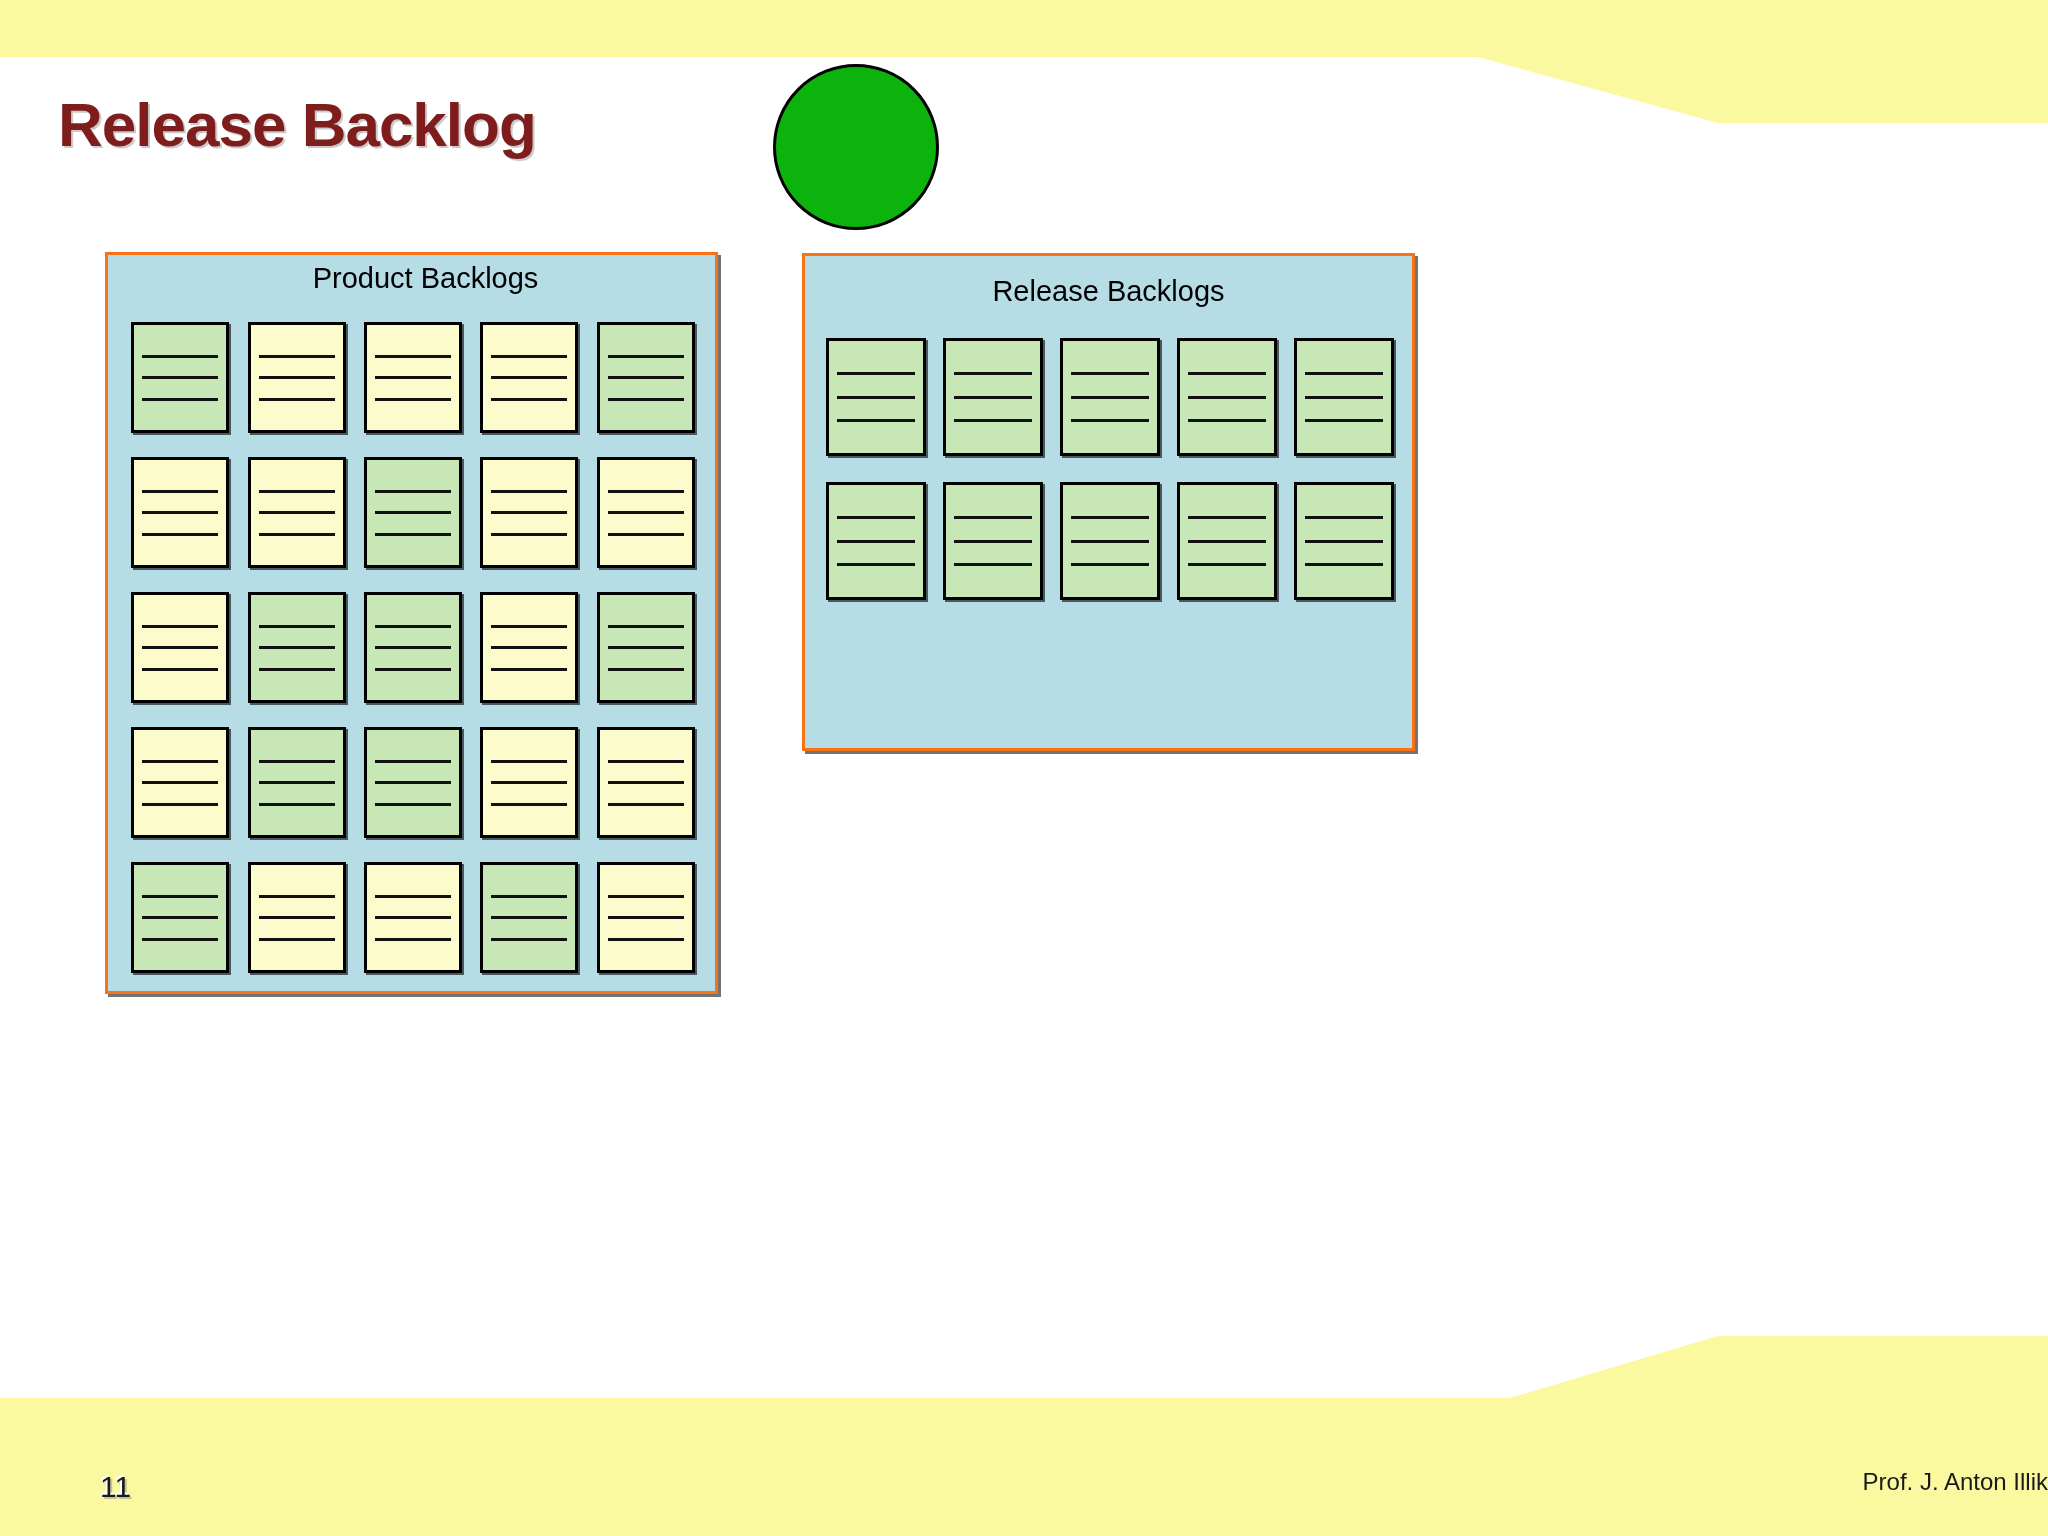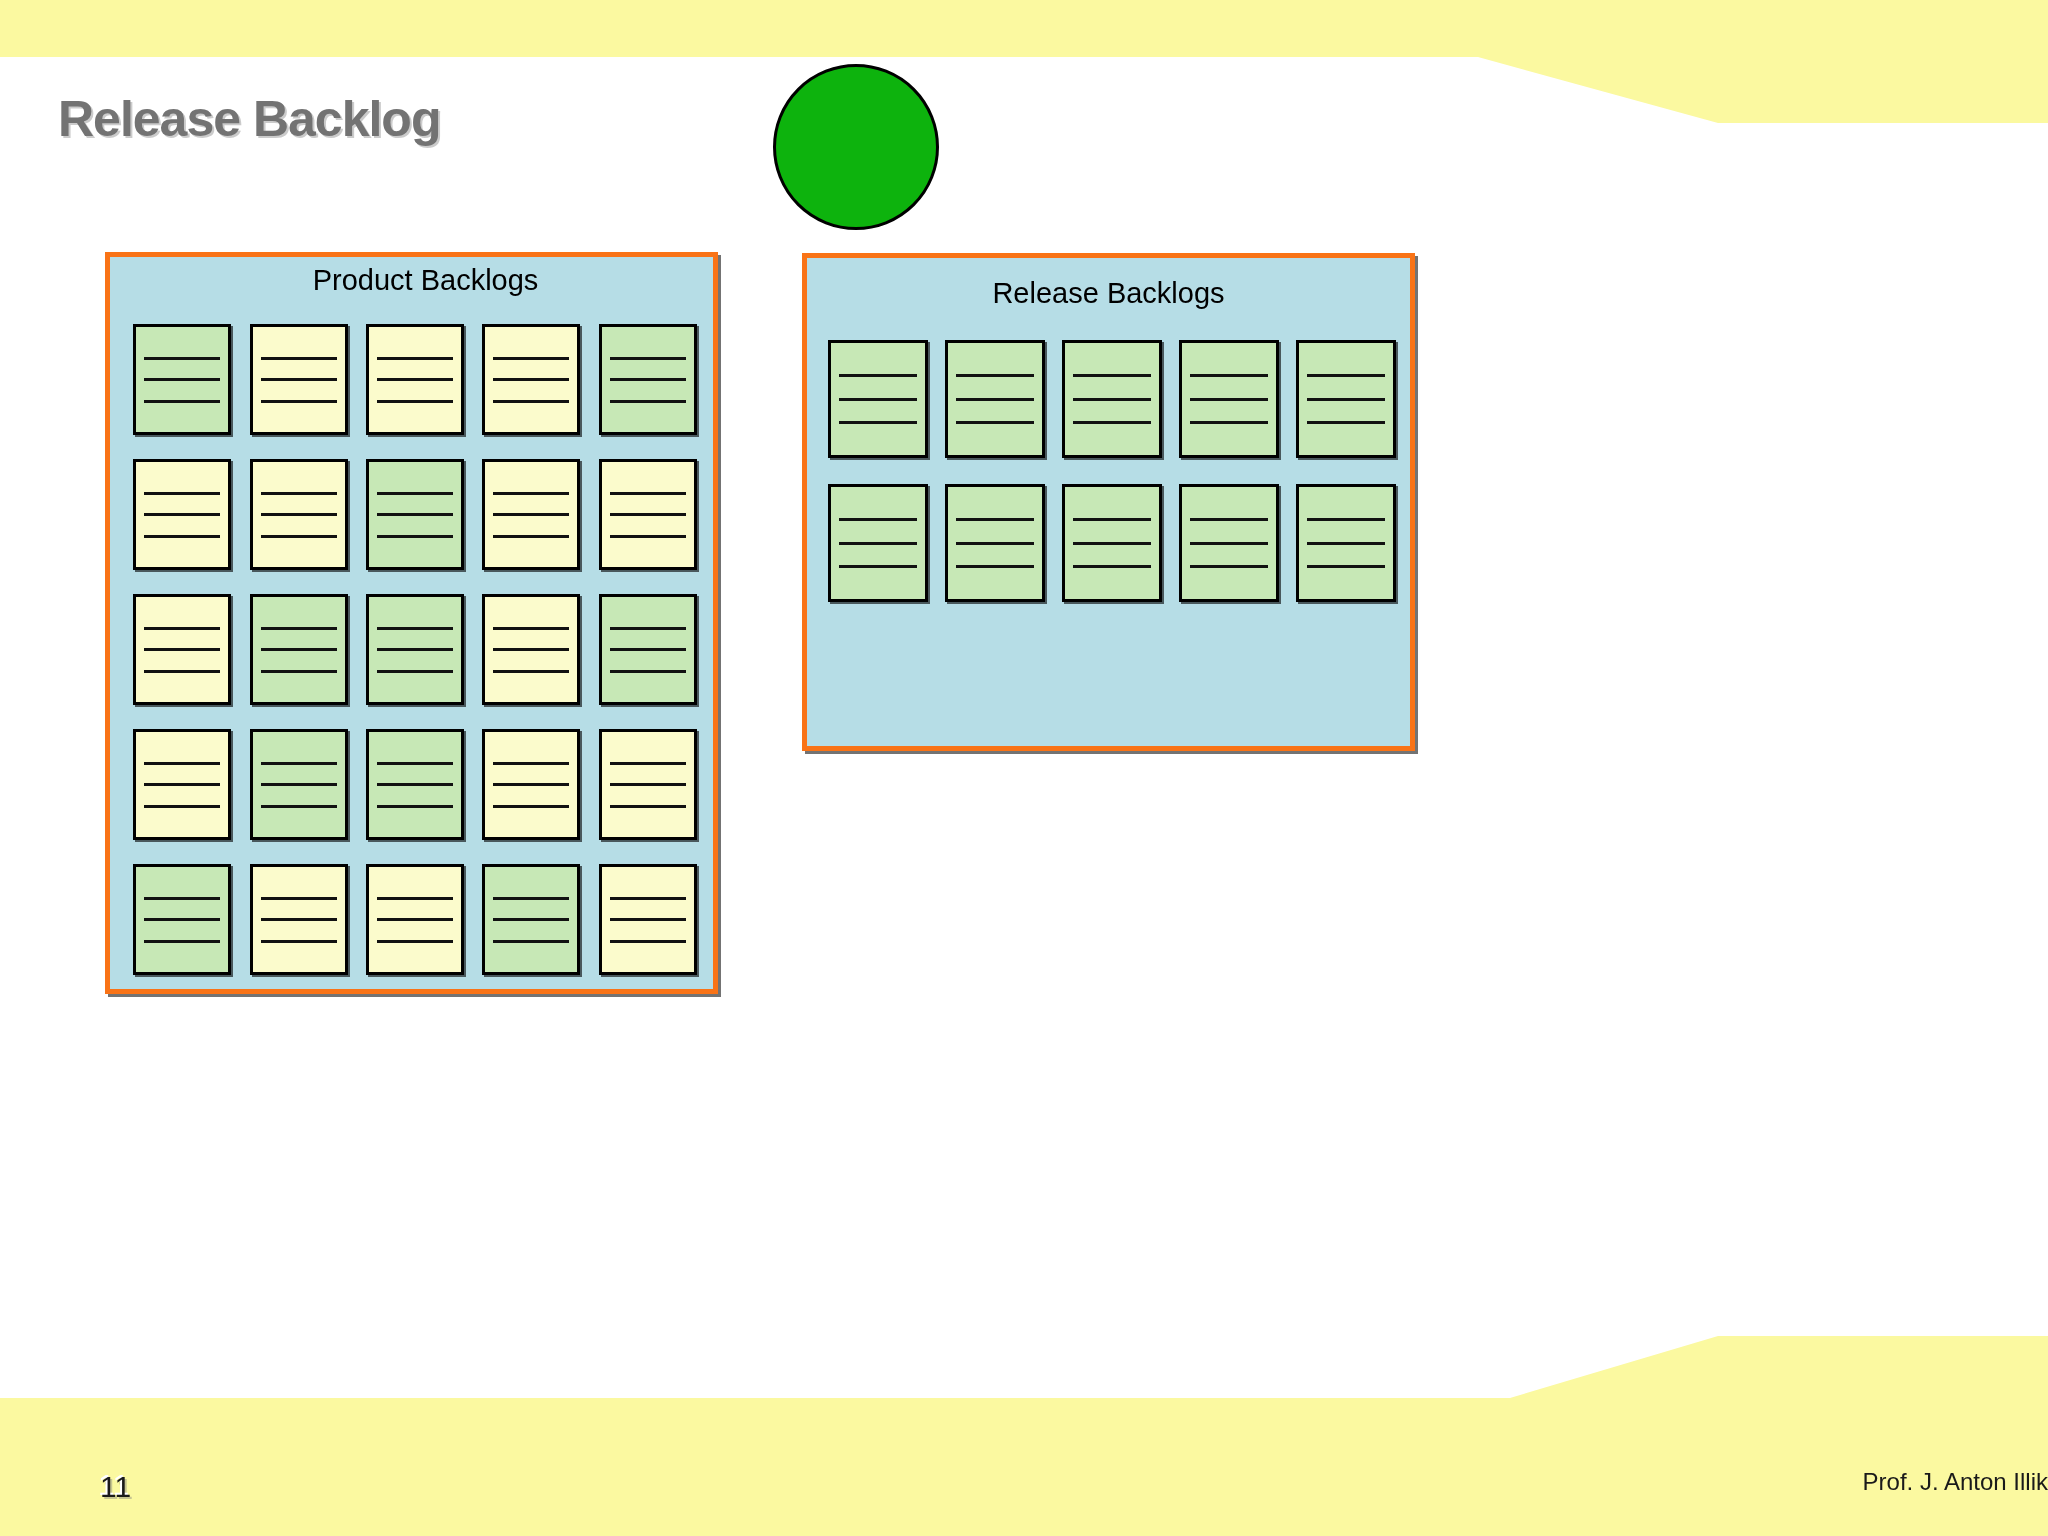--- a/index.html
+++ b/index.html
@@ -29,23 +29,23 @@
     width: 2048px; height: 200px;
     background: #fbf9a0;
     clip-path: polygon(0 62px, 1510px 62px, 1718px 0, 2048px 0, 2048px 200px, 0 200px);
   }
 
   
   .slide-title {
     position: absolute;
     left: 58px;
     top: 94px;
-    font-size: 50px;
+    font-size: 62px;
     font-weight: bold;
-    color: #737373;
+    color: #7f1d1d;
     letter-spacing: -1px;
     line-height: 1;
     white-space: nowrap;
     text-shadow: 2px 2px 0 rgba(140,140,140,0.45);
   }
 
   
   .green-circle {
     position: absolute;
     left: 773px;
@@ -55,21 +55,21 @@
     border-radius: 50%;
     background: #0db30d;
     border: 3px solid #000000;
     box-sizing: border-box;
   }
 
   
   .panel {
     position: absolute;
     background: #b6dde6;
-    border: 5px solid #f97316;
+    border: 3px solid #f97316;
     box-sizing: border-box;
     box-shadow: 3px 3px 0 rgba(0,0,0,0.55);
   }
   .panel-title {
     position: absolute;
     top: 8px;
     left: 0;
     width: 100%;
     text-align: center;
     font-size: 29px;

